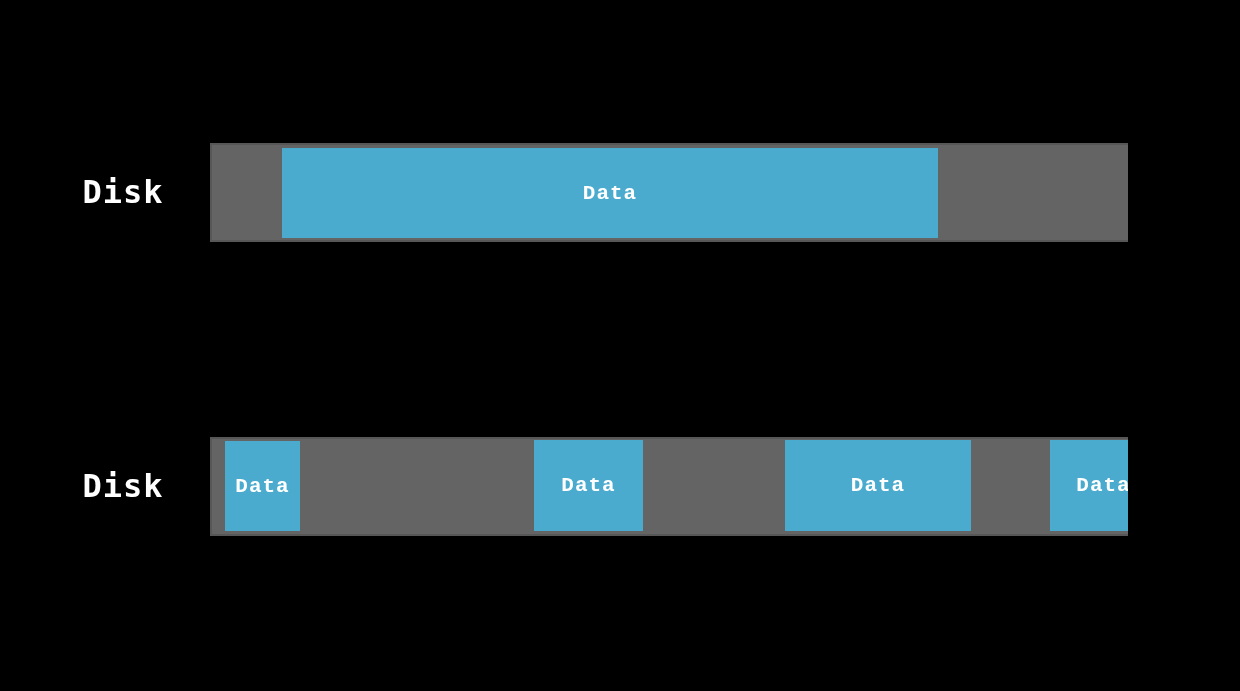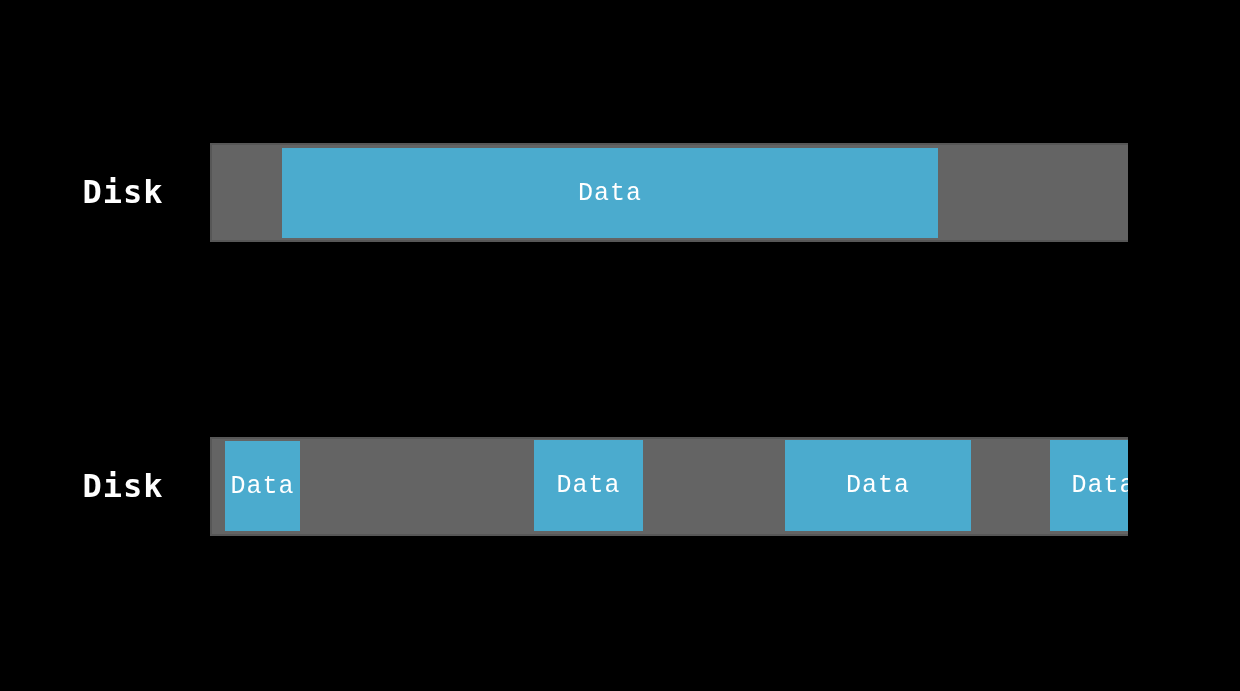--- a/index.html
+++ b/index.html
@@ -35,22 +35,22 @@
   .data-block {
     position: absolute;
     background: var(--block, #4BABCE);
     display: flex;
     align-items: center;
     justify-content: center;
   }
   .data-block-label {
     color: var(--text, #ffffff);
     font-family: "Liberation Mono", monospace;
-    font-weight: normal;
-    font-size: 25px;
+    font-weight: bold;
+    font-size: 21px;
     letter-spacing: 1px;
     user-select: none;
   }
 </style>
 </head>
 <body>
 
 <div class="canvas">
 
   <div class="disk-label" style="left: 58px; top: 158px; width: 130px; height: 68px;">Disk</div>

